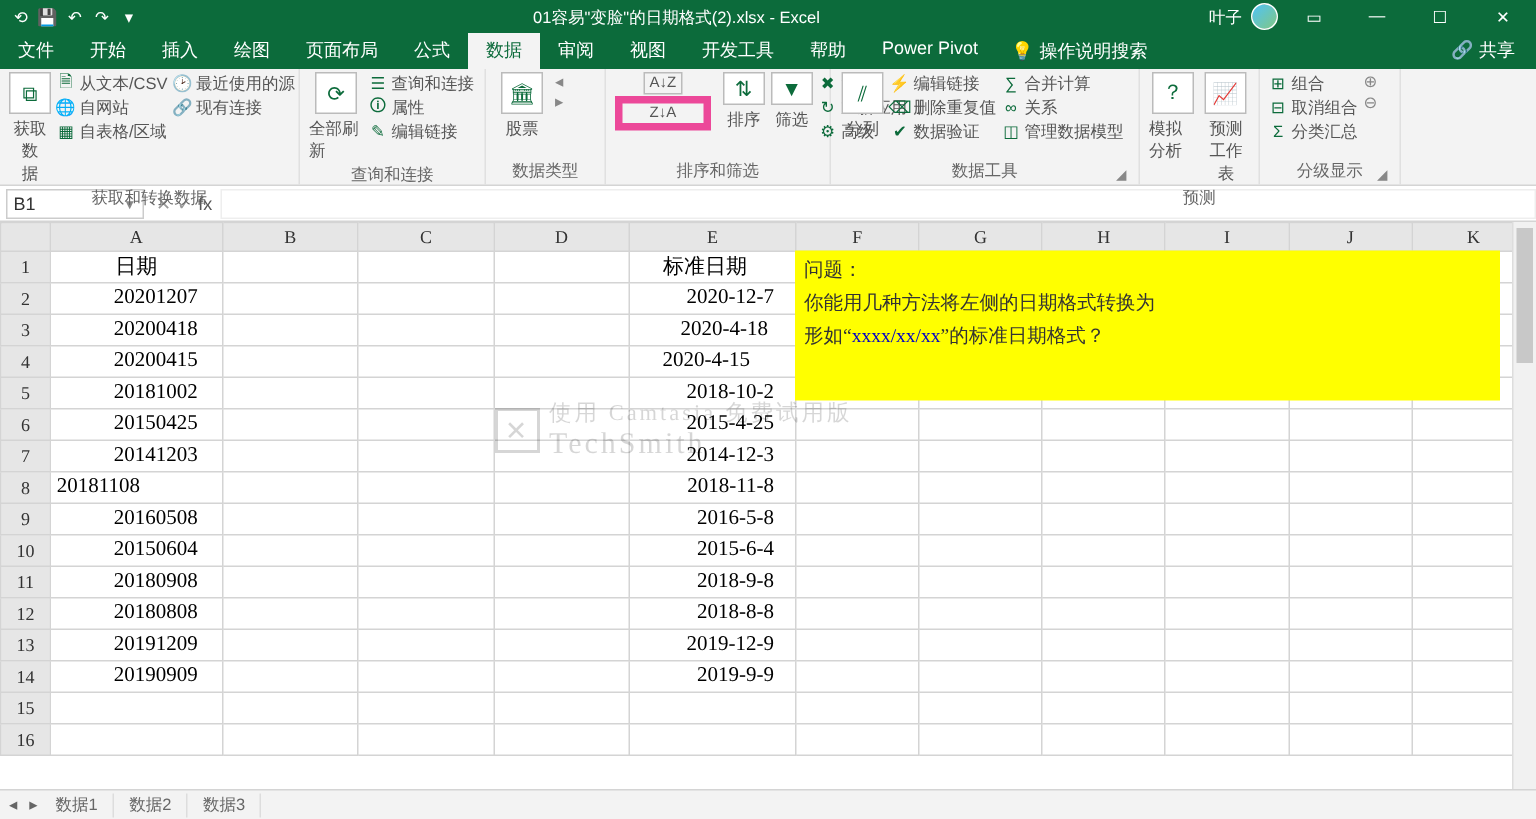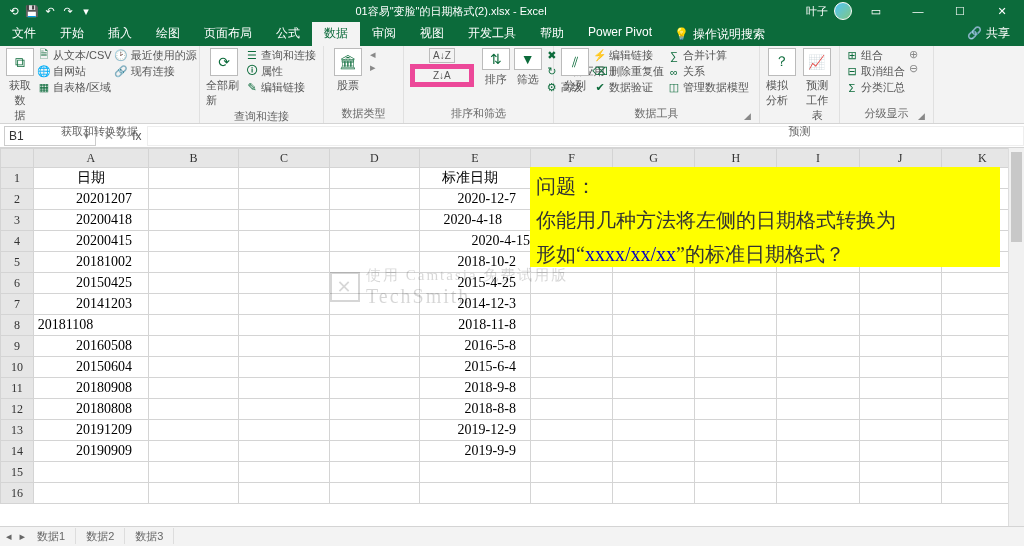--- a/index.html
+++ b/index.html
@@ -47,21 +47,21 @@
   .sheet thead th { background:#e6e6e6; font-weight:normal; text-align:center; font-size:12px; color:#333; height:19px; }
   .sheet .rowhead { background:#e6e6e6; text-align:center; width:32px; font-size:12px; color:#333; }
   .sheet td { text-align:center; }
   .sheet .corner { background:#e6e6e6; width:32px; }
   .colA { width:112px; } .colB{width:88px;} .colC{width:88px;} .colD{width:88px;} .colE{width:108px;}
   .colF{width:80px;} .colG{width:80px;} .colH{width:80px;} .colI{width:80px;} .colJ{width:80px;} .colK{width:80px;}
   .sheet td.left { text-align:left; }
   .sheet td.right { text-align:right; }
 
   
-  .qbox { position:absolute; left:530px; top:19px; width:470px; height:100px; background:#ffff00; padding:2px 6px; font-size:20px; font-family:"SimSun","Microsoft YaHei"; line-height:1.7; }
+  .qbox { position:absolute; left:530px; top:19px; width:470px; height:100px; background:#ffff00; padding:2px 6px; font-size:13px; font-family:"SimSun","Microsoft YaHei"; line-height:1.7; }
   .qbox .blue { color:#0000c6; }
 
   
   .wm { position:absolute; left:330px; top:118px; font-size:22px; color:rgba(0,0,0,0.16); font-family:"Microsoft YaHei"; letter-spacing:2px; pointer-events:none; display:flex; align-items:center; gap:6px; }
   .wm .logo { width:30px; height:30px; border:2px solid rgba(0,0,0,0.16); display:flex; align-items:center; justify-content:center; font-size:18px; }
 
   
   .status { height:20px; border-top:1px solid #d4d4d4; background:#f3f3f3; display:flex; align-items:center; font-size:11px; color:#666; }
   .shtab { padding:2px 10px; border-right:1px solid #ddd; cursor:pointer; }
   .vscroll { position:absolute; right:0; top:0; bottom:0; width:16px; background:#f1f1f1; border-left:1px solid #ddd; }
@@ -366,35 +366,35 @@
           <td></td>
           <td></td>
           <td></td>
         </tr>
         <tr>
           <td class="rowhead">3</td>
           <td class="left" style="text-align: right; padding-right: 16px;">20200418</td>
           <td></td>
           <td></td>
           <td></td>
-          <td class="right" style="text-align: right; padding-right: 28px;">2020-4-18</td>
+          <td class="right" style="text-align: right; padding-right: 18px;">2020-4-18</td>
           <td></td>
           <td></td>
           <td></td>
           <td></td>
           <td></td>
           <td></td>
         </tr>
         <tr>
           <td class="rowhead">4</td>
           <td class="left" style="text-align: right; padding-right: 16px;">20200415</td>
           <td></td>
           <td></td>
           <td></td>
-          <td class="right" style="text-align: right; padding-right: 0;">2020-4-15</td>
+          <td class="right" style="text-align: right; padding-right: 30px;">2020-4-15</td>
           <td></td>
           <td></td>
           <td></td>
           <td></td>
           <td></td>
           <td></td>
         </tr>
         <tr>
           <td class="rowhead">5</td>
           <td class="left" style="text-align: right; padding-right: 16px;">20181002</td>

